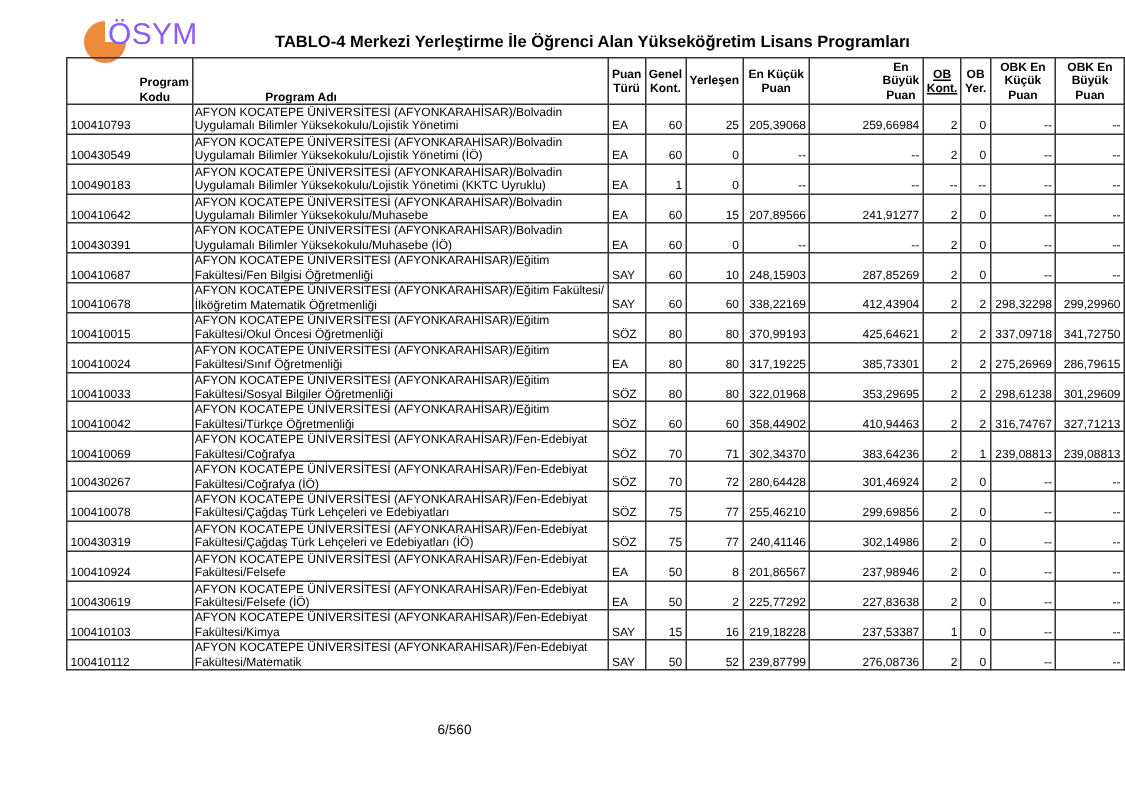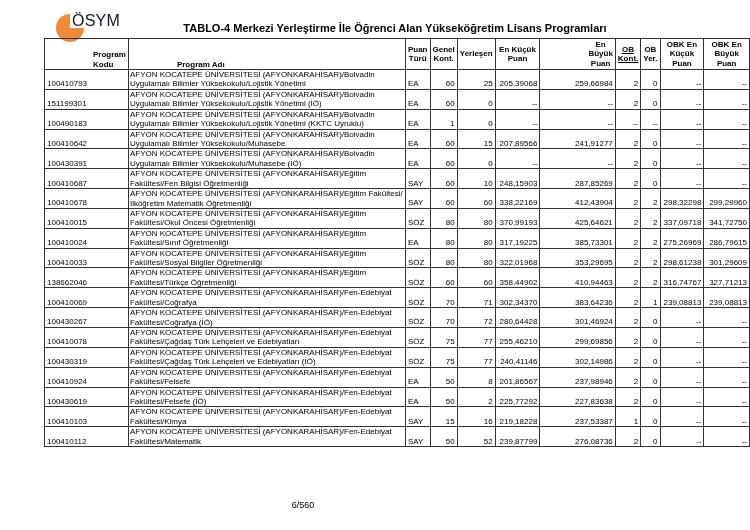--- a/index.html
+++ b/index.html
@@ -2,37 +2,37 @@
 <html><head>
 <meta charset="utf-8">
 <style>
   html, body { margin:0; padding:0; background:#ffffff; }
   body { width:750px; height:530px; position:relative; overflow:hidden;
          font-family:"Liberation Sans", "DejaVu Sans", sans-serif; color:#000; }
   .logo { position:absolute; left:56px; top:10px; width:70px; height:32px; }
   .logo-circle { position:absolute; left:0; top:4px; width:28px; height:28px; border-radius:50%;
                  background:#ee8a3c; }
   .logo-notch { position:absolute; left:14px; top:0px; width:16px; height:18px; background:#fff; }
-  .logo-text { position:absolute; left:16px; top:2px; font-size:16px; color:#0f172a; letter-spacing:0.2px; }
+  .logo-text { position:absolute; left:16px; top:2px; font-size:20px; color:#8b5cf6; letter-spacing:0.2px; }
   .title { position:absolute; left:0; width:750px; top:22px; text-align:center; font-weight:bold;
            font-size:11px; padding-left:40px; box-sizing:border-box; }
   table { position:absolute; left:44px; top:38px; border-collapse:collapse; table-layout:fixed;
           font-size:8px; line-height:9.5px; }
   td, th { border:1px solid #333; padding:0 2px; overflow:hidden; white-space:nowrap; vertical-align:bottom; }
   th { font-weight:bold; font-size:8px; text-align:center; vertical-align:middle; }
   th.left { text-align:left; vertical-align:bottom;padding-left:48px; }
   .group-row th { height:14px; font-size:9px; }
   .group-blank { border:none !important; }
   .head-row th { height:30px; }
   td { height:18.85px; }
   td.name { white-space:normal; line-height:9.4px; padding:0 1px; }
   td.num { text-align:right; }
   td.code { text-align:left; }
   td.type { text-align:left; }
-  .footer { position:absolute; left:0; width:606px; top:500px; text-align:center; font-size:9px; }
+  .footer { position:absolute; left:0; width:606px; top:481px; text-align:center; font-size:9px; }
 </style>
 </head>
 <body>
 
 <div class="logo">
   <div class="logo-circle"></div>
   <div class="logo-notch"></div>
   <span class="logo-text">ÖSYM</span>
 </div>
 
@@ -75,21 +75,21 @@
         <td class="num">60</td>
         <td class="num">25</td>
         <td class="num">205,39068</td>
         <td class="num">259,66984</td>
         <td class="num">2</td>
         <td class="num">0</td>
         <td class="num">--</td>
         <td class="num">--</td>
       </tr>
       <tr>
-        <td class="code">151199301</td>
+        <td class="code">100430549</td>
         <td class="name">AFYON KOCATEPE ÜNİVERSİTESİ (AFYONKARAHİSAR)/Bolvadin Uygulamalı Bilimler Yüksekokulu/Lojistik Yönetimi (İÖ)</td>
         <td class="type">EA</td>
         <td class="num">60</td>
         <td class="num">0</td>
         <td class="num">--</td>
         <td class="num">--</td>
         <td class="num">2</td>
         <td class="num">0</td>
         <td class="num">--</td>
         <td class="num">--</td>
@@ -192,21 +192,21 @@
         <td class="num">80</td>
         <td class="num">80</td>
         <td class="num">322,01968</td>
         <td class="num">353,29695</td>
         <td class="num">2</td>
         <td class="num">2</td>
         <td class="num">298,61238</td>
         <td class="num">301,29609</td>
       </tr>
       <tr>
-        <td class="code">138662046</td>
+        <td class="code">100410042</td>
         <td class="name">AFYON KOCATEPE ÜNİVERSİTESİ (AFYONKARAHİSAR)/Eğitim Fakültesi/Türkçe Öğretmenliği</td>
         <td class="type">SÖZ</td>
         <td class="num">60</td>
         <td class="num">60</td>
         <td class="num">358,44902</td>
         <td class="num">410,94463</td>
         <td class="num">2</td>
         <td class="num">2</td>
         <td class="num">316,74767</td>
         <td class="num">327,71213</td>

